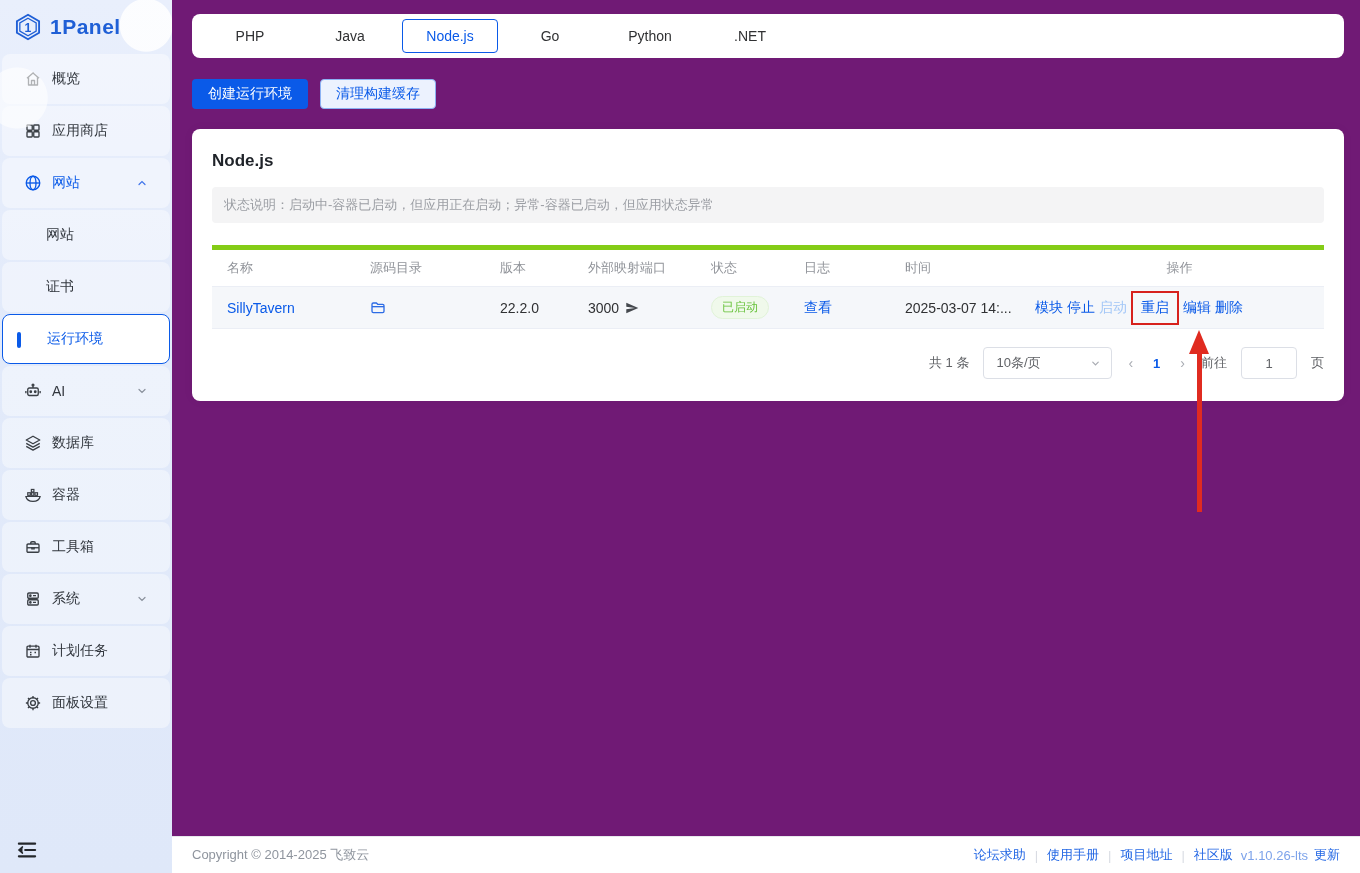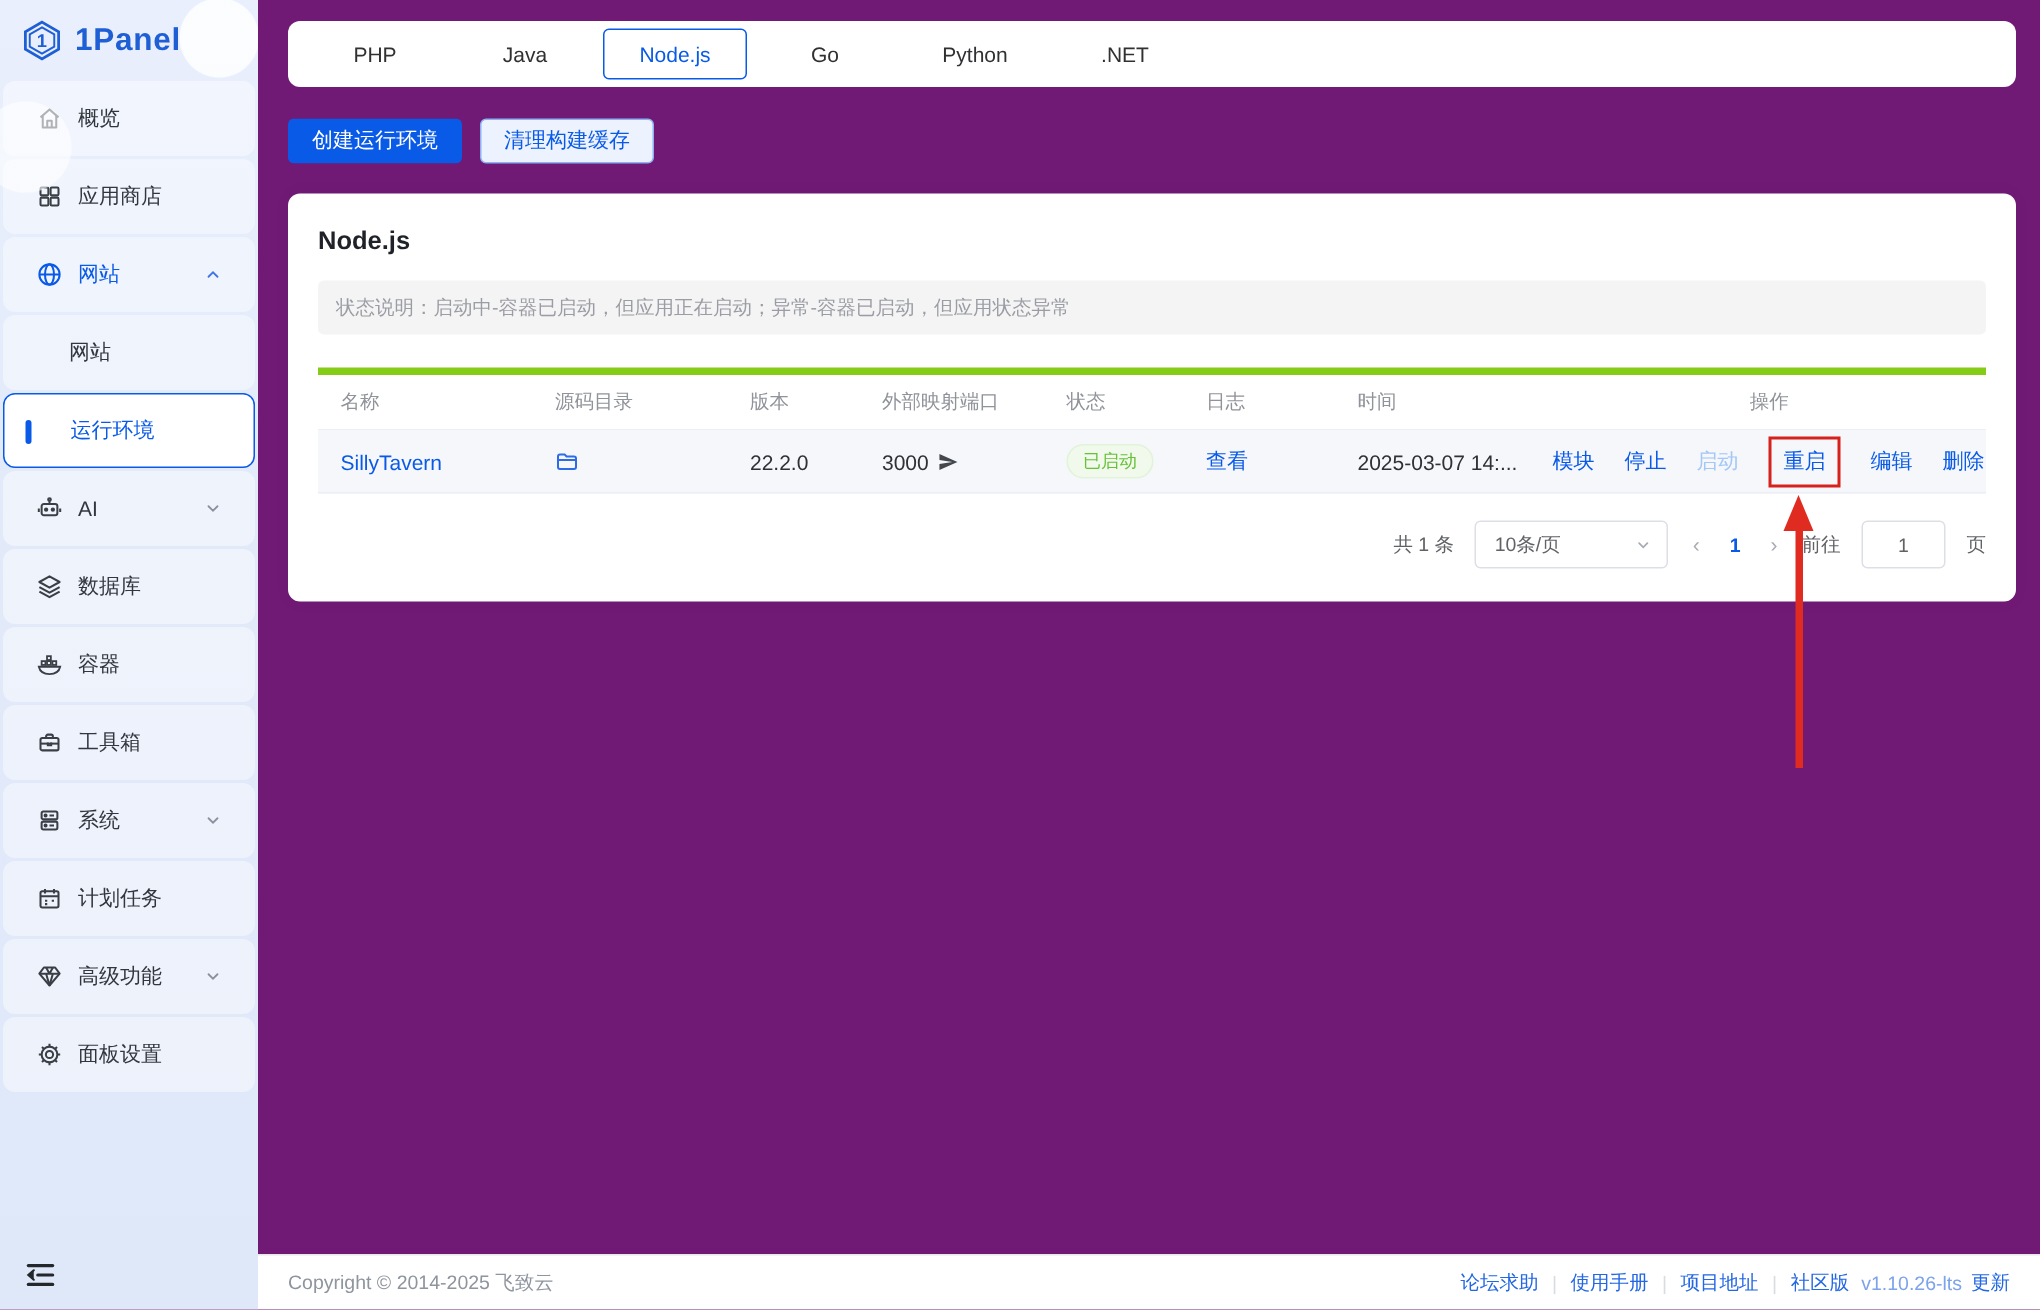--- a/index.html
+++ b/index.html
@@ -54,21 +54,21 @@
   
   .tbl-head, .tbl-row { display:flex; align-items:center; }
   .tbl-head { height:42px; border-top:5px solid #84cc16; border-bottom:1px solid #ebeef5;
     color:#909399; font-size:13px; }
   .tbl-row { height:42px; background:#f5f7fa; border-bottom:1px solid #ebeef5; font-size:14px; }
   .cell { padding-left:15px; display:flex; align-items:center; gap:6px; }
   .c-name{width:143px;} .c-source{width:130px;} .c-version{width:88px;} .c-port{width:123px;}
   .c-status{width:93px;} .c-log{width:101px;} .c-time{width:130px;} .c-ops{flex:1;}
   .h-ops { justify-content:center; }
   .link { color:#0a5ae8; cursor:pointer; text-decoration:none; }
-  .ops { gap:20px; }
+  .ops { gap:4px; }
   .op { color:#0a5ae8; cursor:pointer; white-space:nowrap; }
   .op.disabled { color:#a3c7f7; cursor:default; }
   .op.highlighted { border:2px solid #d7211d; padding:6px 8px; margin:-8px 0; }
   .badge-success { background:#f0f9eb; color:#67c23a; border:1px solid #e1f3d8;
     border-radius:12px; padding:3px 10px; font-size:12px; line-height:1.2; }
 
   
   .pagination { margin-top:18px; display:flex; justify-content:flex-end; align-items:center;
     gap:14px; color:#606266; font-size:13px; }
   .psize { width:129px; height:32px; border:1px solid #dcdfe6; border-radius:4px; display:flex;
@@ -148,20 +148,23 @@
       <span class="chev up">
         <svg width="12" height="12" viewBox="0 0 24 24" fill="none" stroke="currentColor" stroke-width="2.4" stroke-linecap="round">
             <polyline points="6,9 12,15 18,9"></polyline>
           </svg>
       </span>
     </div>
 
     <div class="nav-item sub">
       <span>网站</span>
     </div>
+    <div class="nav-item sub">
+      <span>证书</span>
+    </div>
     <div class="nav-item sub selected">
       <span>运行环境</span>
     </div>
 
     <div class="nav-item">
       <span class="ni-icon">
         <svg width="18" height="18" viewBox="0 0 24 24" fill="none" stroke="currentColor" stroke-width="1.8">
             <rect x="5" y="8" width="14" height="10" rx="2"></rect>
             <path d="M12 8V5"></path>
             <circle cx="12" cy="4" r="1.2"></circle>
@@ -236,34 +239,20 @@
       <span class="ni-icon">
         <svg width="18" height="18" viewBox="0 0 24 24" fill="none" stroke="currentColor" stroke-width="1.8">
             <rect x="4" y="5.5" width="16" height="14.5" rx="1.5"></rect>
             <path d="M8 3.5v4M16 3.5v4M4 10h16"></path>
             <path d="M8 14h2M14 14h2M8 17h2"></path>
           </svg>
       </span>
       <span>计划任务</span>
     </div>
 
-    <div class="nav-item">
-      <span class="ni-icon">
-        <svg width="18" height="18" viewBox="0 0 24 24" fill="none" stroke="currentColor" stroke-width="1.8" stroke-linejoin="round">
-            <polygon points="7,4 17,4 21,9.5 12,20 3,9.5"></polygon>
-            <path d="M3 9.5h18M9 4l3 5.5L15 4M12 20L9 9.5M12 20l3-10.5"></path>
-          </svg>
-      </span>
-      <span>高级功能</span>
-      <span class="chev">
-        <svg width="12" height="12" viewBox="0 0 24 24" fill="none" stroke="currentColor" stroke-width="2.4" stroke-linecap="round">
-            <polyline points="6,9 12,15 18,9"></polyline>
-          </svg>
-      </span>
-    </div>
 
 
     <div class="nav-item">
       <span class="ni-icon">
         <svg width="18" height="18" viewBox="0 0 24 24" fill="none" stroke="currentColor" stroke-width="1.8">
             <circle cx="12" cy="12" r="3.2"></circle>
             <circle cx="12" cy="12" r="7"></circle>
             <path d="M12 2.5v3M12 18.5v3M2.5 12h3M18.5 12h3M5.3 5.3l2.1 2.1M16.6 16.6l2.1 2.1M18.7 5.3l-2.1 2.1M7.4 16.6l-2.1 2.1"></path>
           </svg>
       </span>

